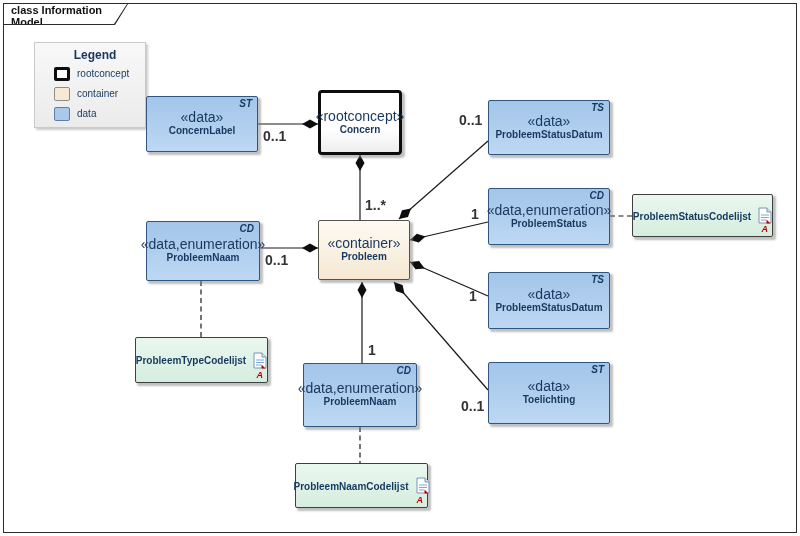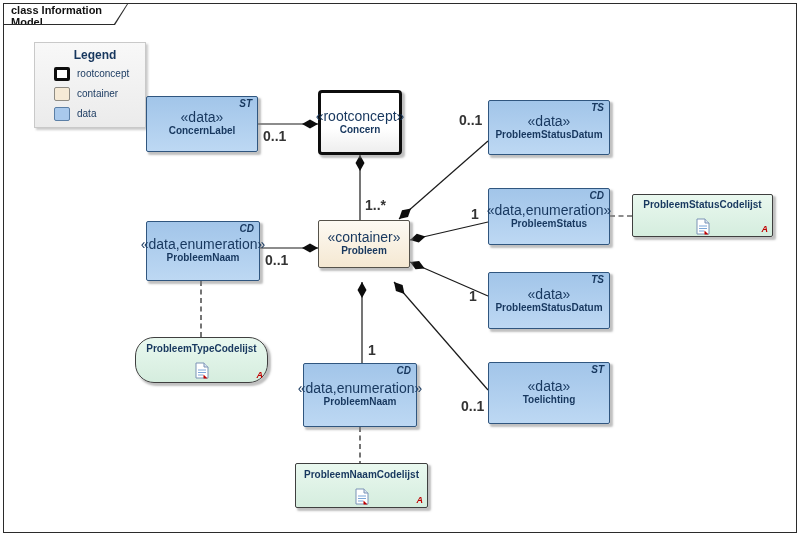--- a/index.html
+++ b/index.html
@@ -27,21 +27,21 @@
   .node{position:absolute;box-sizing:border-box;display:flex;flex-direction:column;
     align-items:center;justify-content:center;text-align:center;
     box-shadow:2.5px 2.5px 2px rgba(130,130,130,.5);border-radius:2px;}
   .node .stereo{font-size:14px;color:#17375e;line-height:12px;}
   .node .nname{font-size:10px;font-weight:bold;color:#17375e;line-height:13px;margin-top:1px;}
   .type-code{position:absolute;top:1px;right:5px;font-size:10px;font-style:italic;font-weight:bold;color:#17375e;}
   .data-node{background:linear-gradient(180deg,#a2c5e9,#bdd8f3);border:1px solid #30567f;}
   .container-node{background:linear-gradient(180deg,#fdfaf3,#f5e8d2);border:1.5px solid #55524a;}
   .root-node{background:linear-gradient(180deg,#ffffff 60%,#eeeeee);border:3.5px solid #0d0d0d;border-radius:4px;}
   .artifact-node{background:linear-gradient(180deg,#e9f8ef,#d5edde);border:1px solid #3f3f3f;
-    flex-direction:column;gap:7px;justify-content:center;align-items:center;}
+    flex-direction:row;gap:7px;justify-content:center;align-items:center;}
   .amark{position:absolute;right:4px;bottom:2px;font-size:9px;font-weight:bold;font-style:italic;color:#c00000;}
   .mult{position:absolute;font-size:14px;font-weight:bold;color:#333;}
   svg.connectors{position:absolute;left:0;top:0;}
   svg.connectors line{stroke:#1a1a1a;stroke-width:1.2;}
   svg.connectors .dashed{stroke-dasharray:5,3.5;}
   svg.connectors polygon{fill:#0d0d0d;}
   .doc-icon{flex:0 0 auto;}
 </style>
 </head>
 <body>
@@ -117,21 +117,21 @@
   <span class="type-code">ST</span>
   <span class="stereo">«data»</span>
   <span class="nname">ConcernLabel</span>
 </div>
 
 <div class="node root-node" style="left:318px;top:90px;width:84px;height:65px;">
   <span class="stereo">«rootconcept»</span>
   <span class="nname">Concern</span>
 </div>
 
-<div class="node container-node" style="left:318px;top:220px;width:92px;height:48px;">
+<div class="node container-node" style="left:318px;top:220px;width:92px;height:60px;">
   <span class="stereo">«container»</span>
   <span class="nname">Probleem</span>
 </div>
 
 <div class="node data-node" style="left:488px;top:100px;width:122px;height:55px;">
   <span class="type-code">TS</span>
   <span class="stereo">«data»</span>
   <span class="nname">ProbleemStatusDatum</span>
 </div>
 
@@ -171,21 +171,21 @@
     <path d="M1,1 h8 l4,4 v11 h-12 z" fill="#ffffff" stroke="#7a93b5" stroke-width="1"></path>
     <path d="M9,1 v4 h4" fill="#dbe5f1" stroke="#7a93b5" stroke-width="1"></path>
     <line x1="3" y1="8" x2="11" y2="8" stroke="#7da7d8"></line>
     <line x1="3" y1="10.5" x2="11" y2="10.5" stroke="#7da7d8"></line>
     <line x1="3" y1="13" x2="8" y2="13" stroke="#7da7d8"></line>
     <path d="M8.5,12.5 l4,4 l-4,0 z" fill="#c00000"></path>
   </svg>
   <span class="amark">A</span>
 </div>
 
-<div class="node artifact-node" style="left:135px;top:337px;width:133px;height:46px;border-radius:19px;">
+<div class="node artifact-node" style="left:135px;top:337px;width:133px;height:46px;">
   <span class="nname">ProbleemTypeCodelijst</span>
   <svg class="doc-icon" width="14" height="17" viewBox="0 0 14 17">
     <path d="M1,1 h8 l4,4 v11 h-12 z" fill="#ffffff" stroke="#7a93b5" stroke-width="1"></path>
     <path d="M9,1 v4 h4" fill="#dbe5f1" stroke="#7a93b5" stroke-width="1"></path>
     <line x1="3" y1="8" x2="11" y2="8" stroke="#7da7d8"></line>
     <line x1="3" y1="10.5" x2="11" y2="10.5" stroke="#7da7d8"></line>
     <line x1="3" y1="13" x2="8" y2="13" stroke="#7da7d8"></line>
     <path d="M8.5,12.5 l4,4 l-4,0 z" fill="#c00000"></path>
   </svg>
   <span class="amark">A</span>

